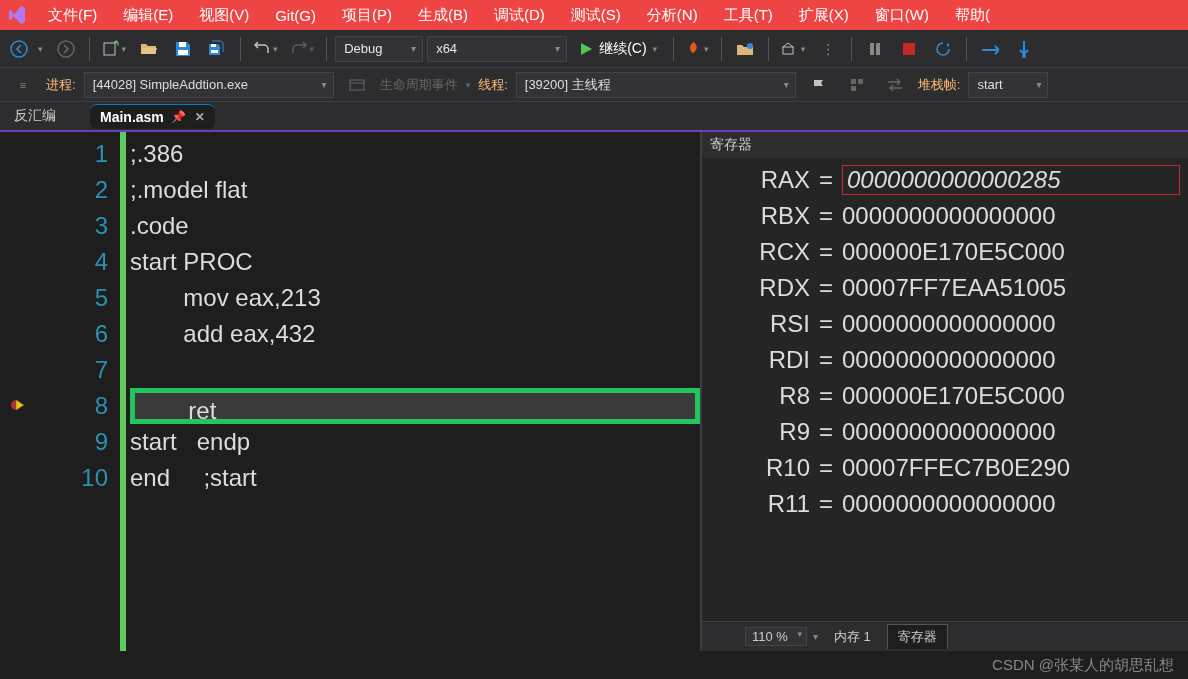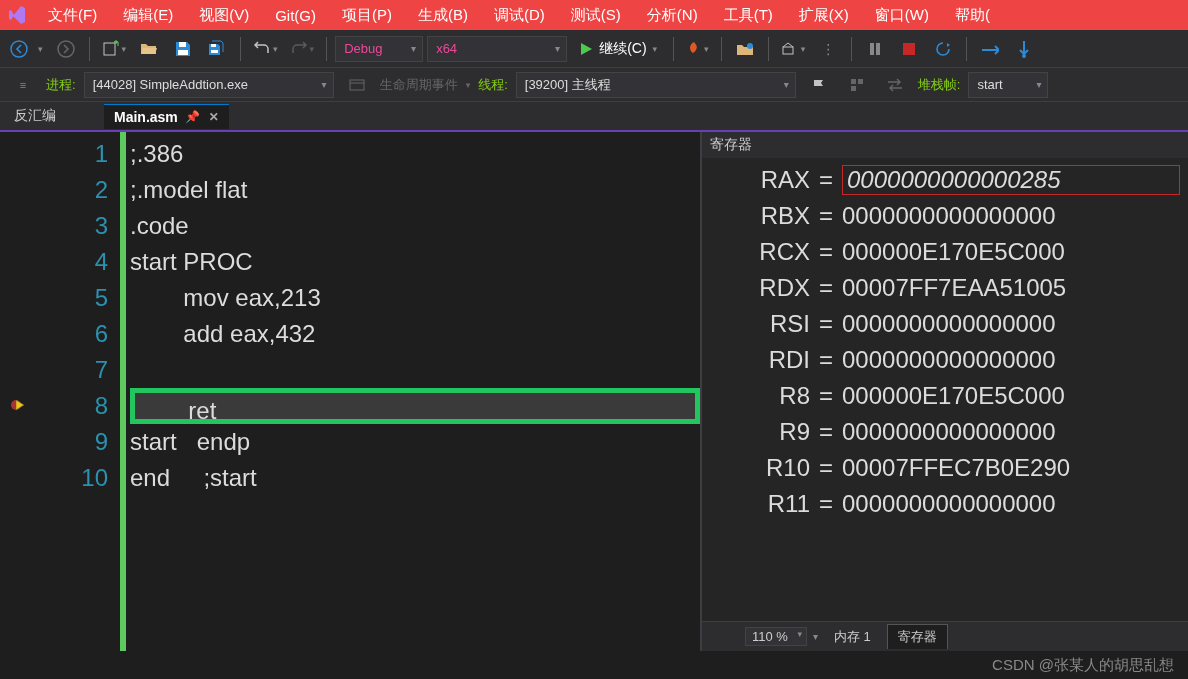--- a/index.html
+++ b/index.html
@@ -63,21 +63,21 @@
     .tool-sep {
       width: 1px;
       height: 24px;
       background: #555;
       margin: 0 4px;
     }
     .combo {
       height: 26px;
       background: #333337;
       border: 1px solid #434346;
-      color: #ec4899;
+      color: #e5e5e5;
       padding: 0 24px 0 8px;
       display: flex;
       align-items: center;
       min-width: 80px;
       position: relative;
       font-size: 13px;
     }
     .combo::after {
       content: "▾";
       position: absolute;
@@ -96,21 +96,21 @@
     
     .debugbar {
       display: flex;
       align-items: center;
       height: 34px;
       background: #2d2d30;
       padding: 0 8px;
       gap: 8px;
       border-bottom: 1px solid #3e3e42;
     }
-    .debugbar .label { color: #84cc16; font-size: 13px; }
+    .debugbar .label { color: #fdba74; font-size: 13px; }
     .debugbar .dcombo {
       height: 26px;
       background: #333337;
       border: 1px solid #434346;
       color: #ddd;
       padding: 0 24px 0 8px;
       display: flex;
       align-items: center;
       position: relative;
       font-size: 13px;
@@ -132,21 +132,22 @@
     }
     .file-tab {
       display: flex;
       align-items: center;
       gap: 8px;
       padding: 4px 10px;
       background: #1e1e1e;
       color: #fff;
       font-weight: bold;
       border-top: 1px solid #007acc;
-      margin-left: 34px;
+      margin-left: 20px;
+      border-radius: 7px;
     }
     .file-tab .pin, .file-tab .close {
       font-size: 12px;
       color: #aaa;
       cursor: pointer;
     }
     
     .main {
       display: flex;
       height: calc(679px - 30px - 38px - 34px - 30px - 28px);

